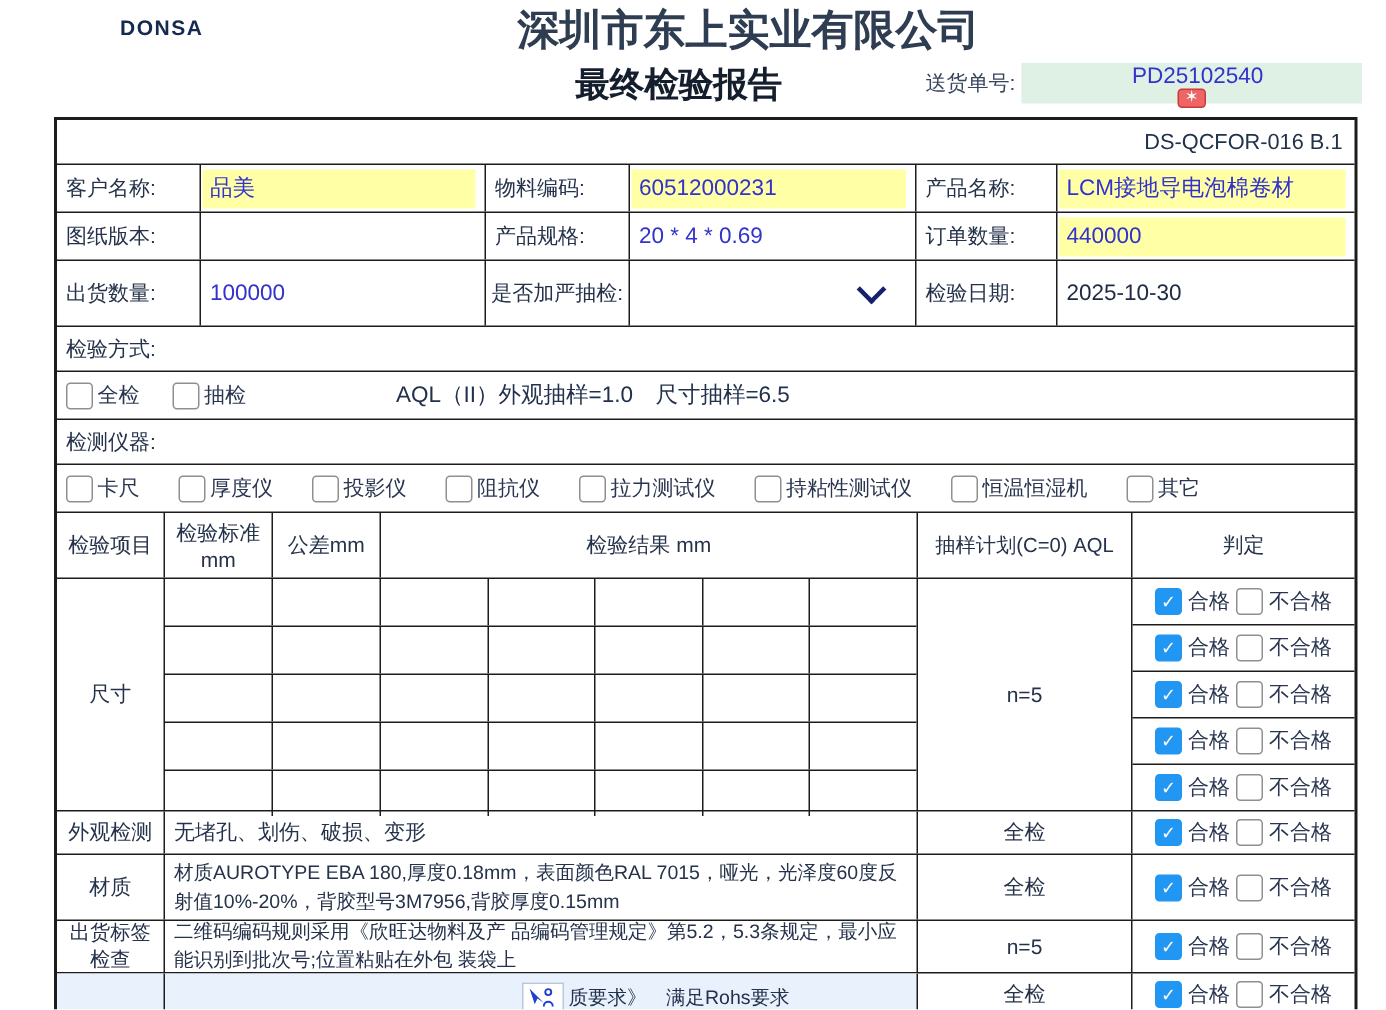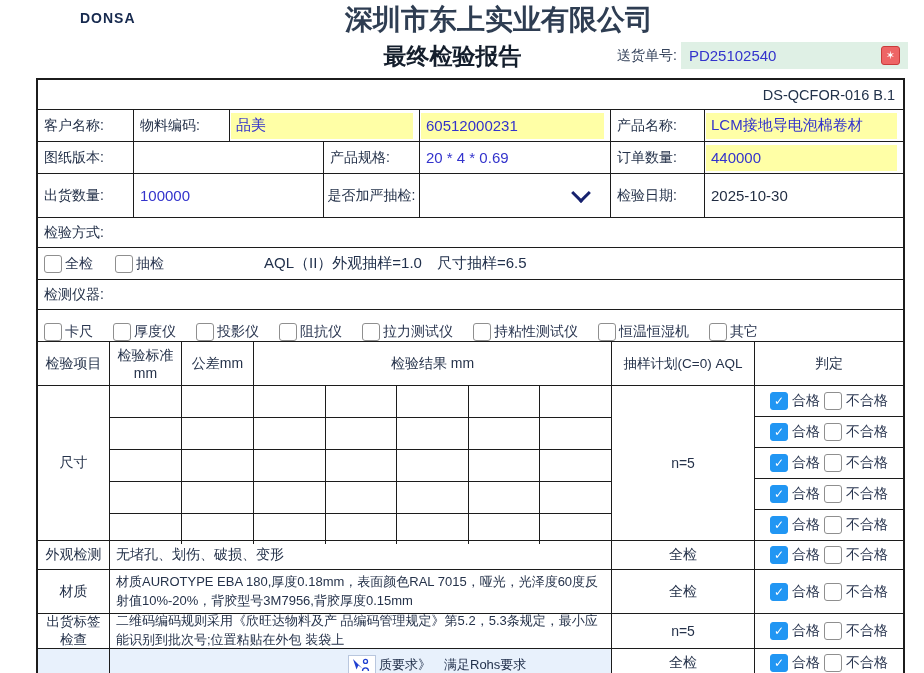--- a/index.html
+++ b/index.html
@@ -11,21 +11,21 @@
   
   .logo { position:absolute; left:80px; top:10px; font-size:14px; font-weight:bold;
           color:#16294e; letter-spacing:1px; }
   .company-title { position:absolute; left:0; top:1px; width:924px; text-align:center;
           font-size:28px; font-weight:600; color:#2e3d52;padding-left:37px; }
   .report-title { position:absolute; left:0; top:41px; width:905px; text-align:center;
           font-size:23px; font-weight:700; color:#141e2c; }
   .delivery { position:absolute; left:617px; top:45px; display:flex; align-items:center; height:21px; }
   .delivery-label { font-size:14px; color:#37445c; margin-right:4px; white-space:nowrap; }
   .delivery-field { width:227px; height:27px; background:#dff0e5; display:flex;
-          align-items:center; padding-left:8px; box-sizing:border-box; }
+          align-items:center; padding-left:8px; box-sizing:border-box;flex-direction:column; }
   .delivery-value { color:#3333cc; font-size:15px; flex:1; }
   .imgbroken { width:17px; height:17px; margin-right:8px; background:#ee6565;
           border:1px solid #c93b3b; border-radius:3px; display:flex; align-items:center;
           justify-content:center; }
   .imgbroken::after { content:"✶"; color:#ffffff; font-size:11px; line-height:1; }
   
   .tbl { position:absolute; left:36px; top:78px; width:869px; box-sizing:border-box;
          border:2px solid #1c1c1c; background:#fff; }
   .row { display:flex; border-bottom:1px solid #1c1c1c; box-sizing:border-box; }
   .row.last { border-bottom:none; }
@@ -71,24 +71,24 @@
   </div>
 
   <div class="tbl">
 
     <div class="row" style="height:30px">
       <div class="cell noline" style="width:865px; justify-content:flex-end; padding-right:8px; font-size:14.5px; color:#22324a;">DS-QCFOR-016 B.1</div>
     </div>
 
     <div class="row" style="height:32px">
       <div class="cell" style="width:96px">客户名称:</div>
-      <div class="cell" style="width:96px">物料编码:</div>
       <div class="cell" style="width:190px; padding:0 1px;">
         <div class="fill yellow val">品美</div>
       </div>
+      <div class="cell" style="width:96px">物料编码:</div>
       <div class="cell" style="width:191px; padding:0 1px;">
         <div class="fill yellow val">60512000231</div>
       </div>
       <div class="cell" style="width:94px">产品名称:</div>
       <div class="cell noline" style="width:198px; padding:0 1px;">
         <div class="fill yellow val">LCM接地导电泡棉卷材</div>
       </div>
     </div>
 
     <div class="row" style="height:32px">
@@ -138,21 +138,21 @@
         </span>
         <span style="margin-left:78px; font-size:15px; color:#22314c;">AQL（II）外观抽样=1.0　尺寸抽样=6.5</span>
       </div>
     </div>
 
     <div class="row" style="height:30px">
       <div class="cell noline" style="width:865px">检测仪器:</div>
     </div>
 
     <div class="row" style="height:32px">
-      <div class="cell noline" style="width:865px; gap:20px;align-items:flex-end;">
+      <div class="cell noline" style="width:865px; gap:26px;">
         <span class="cbgroup">
             <span class="cb"></span>
             <span>卡尺</span>
           </span>
         <span class="cbgroup">
             <span class="cb"></span>
             <span>厚度仪</span>
           </span>
         <span class="cbgroup">
             <span class="cb"></span>

